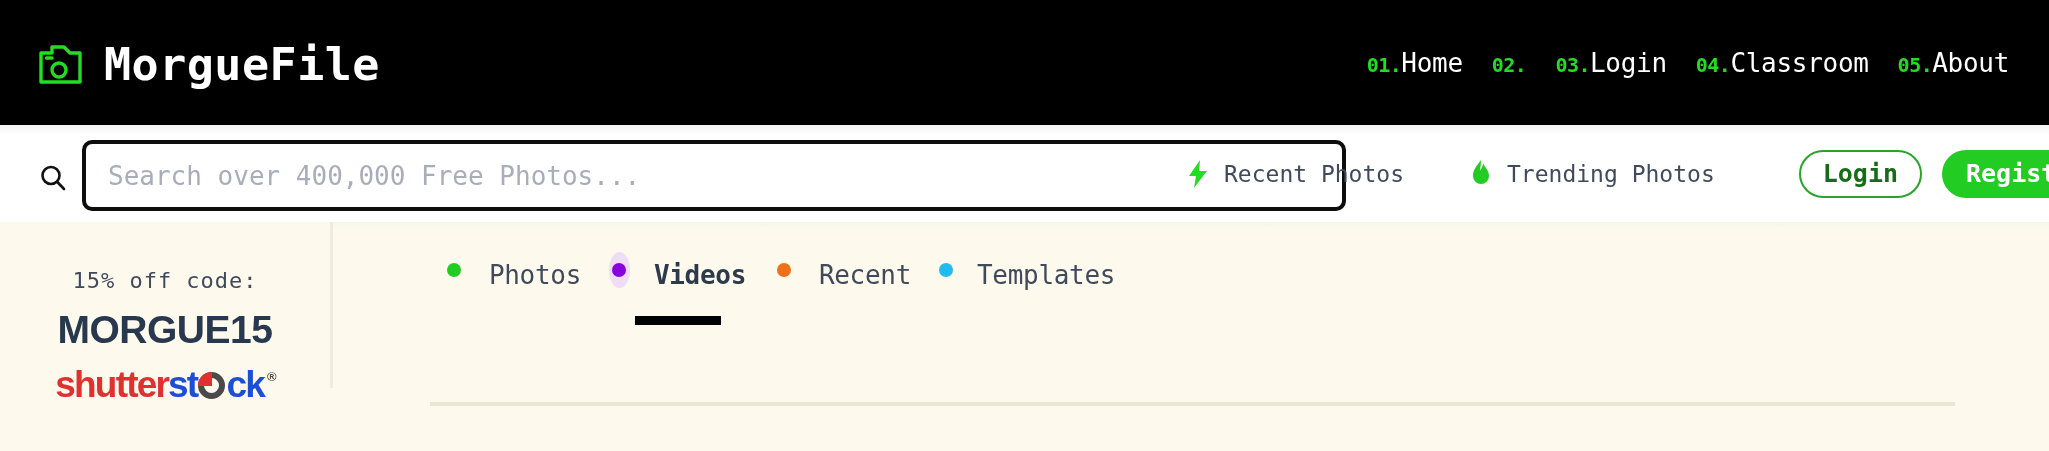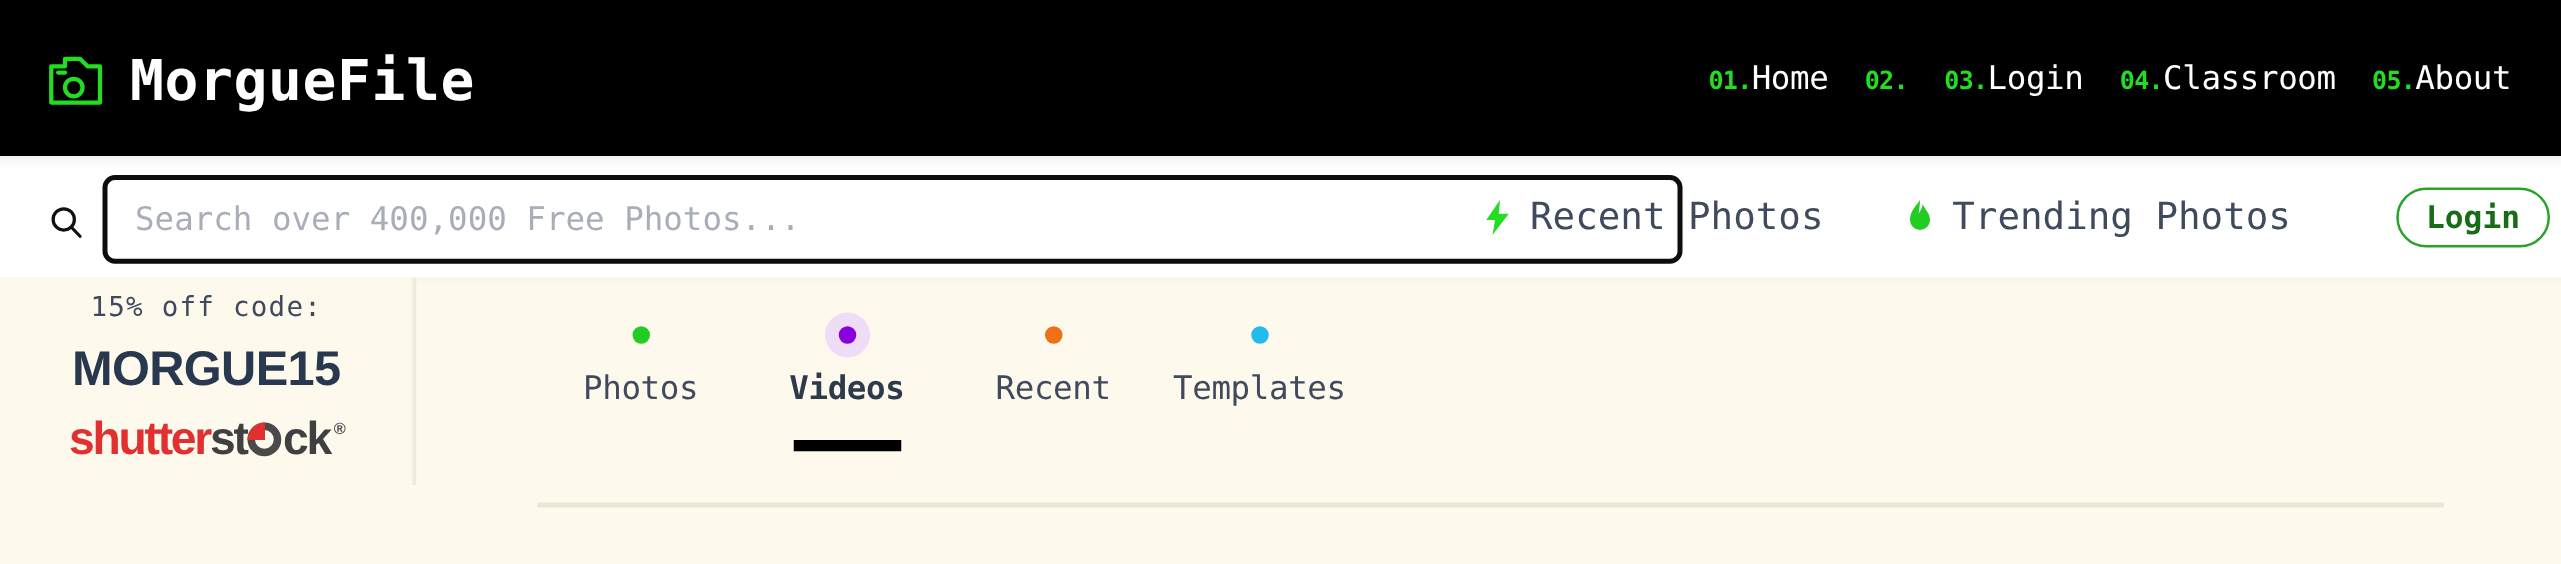--- a/index.html
+++ b/index.html
@@ -105,21 +105,21 @@
     height: 97px;
     display: flex;
     align-items: center;
     gap: 0;
   }
   .quick-link {
     display: flex;
     align-items: center;
     gap: 13px;
     color: #3f4a5c;
-    font-size: 30px;
+    font-size: 23px;
     white-space: nowrap;
     cursor: pointer;
     margin-right: 64px;
   }
   .quick-link.second { margin-right: 84px; }
   .bolt-icon, .flame-icon { width: 26px; height: 30px; display: block; flex: 0 0 auto; }
 
   .btn-login {
     display: inline-flex;
     align-items: center;
@@ -167,21 +167,21 @@
   }
 
   
   .sidebar {
     position: absolute;
     left: 0; top: 0;
     width: 333px; height: 166px;
     background: #fdfaed;
     border-right: 3px solid #efecdd;
     text-align: center;
-    padding-top: 14px;
+    padding-top: 48px;
   }
   .promo-code-label {
     font-size: 22px;
     color: #3f4a5c;
     letter-spacing: 1px;
     line-height: 1;
   }
   .promo-code {
     margin-top: 18px;
     font-family: "Liberation Sans", sans-serif;
@@ -196,21 +196,21 @@
     display: flex;
     align-items: baseline;
     justify-content: center;
     font-family: "Liberation Sans", sans-serif;
     font-size: 37px;
     font-weight: bold;
     letter-spacing: -1.8px;
     line-height: 1;
   }
   .ss-red { color: #e03030; }
-  .ss-dark { color: #404040; }
+  .ss-dark { color: #1d4ed8; }
   .ss-o {
     display: inline-block;
     position: relative;
     width: 27px; height: 27px;
     border-radius: 50%;
     border: 6px solid #4a4a4a;
     transform: translateY(2px);
     margin: 0 1px;
   }
   .ss-o::after {
@@ -237,25 +237,26 @@
   }
   .tabs {
     position: absolute;
     left: 97px; top: 28px;
     display: flex;
     align-items: flex-start;
   }
   .tab {
     position: relative;
     display: flex;
-    flex-direction: column;
+    flex-direction: row;
     align-items: center;
     cursor: pointer;
     padding: 0 14px;
     width: 165px;
+    gap: 24px;
   }
   .tab-dot-wrap {
     width: 36px; height: 36px;
     display: flex;
     align-items: center;
     justify-content: center;
     border-radius: 50%;
   }
   .tab.active .tab-dot-wrap { background: #efdcf7; }
   .tab-dot {

